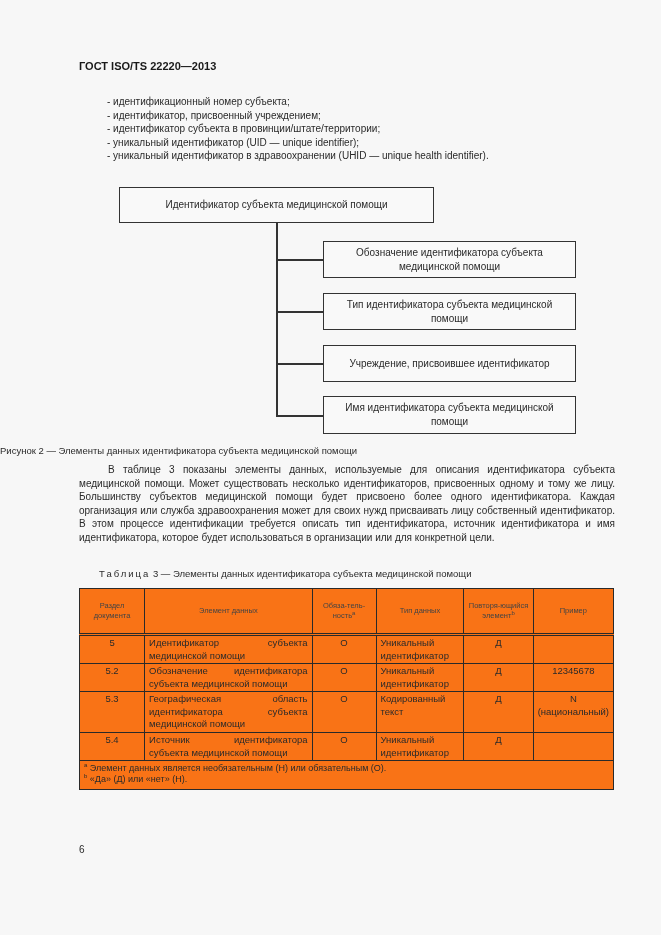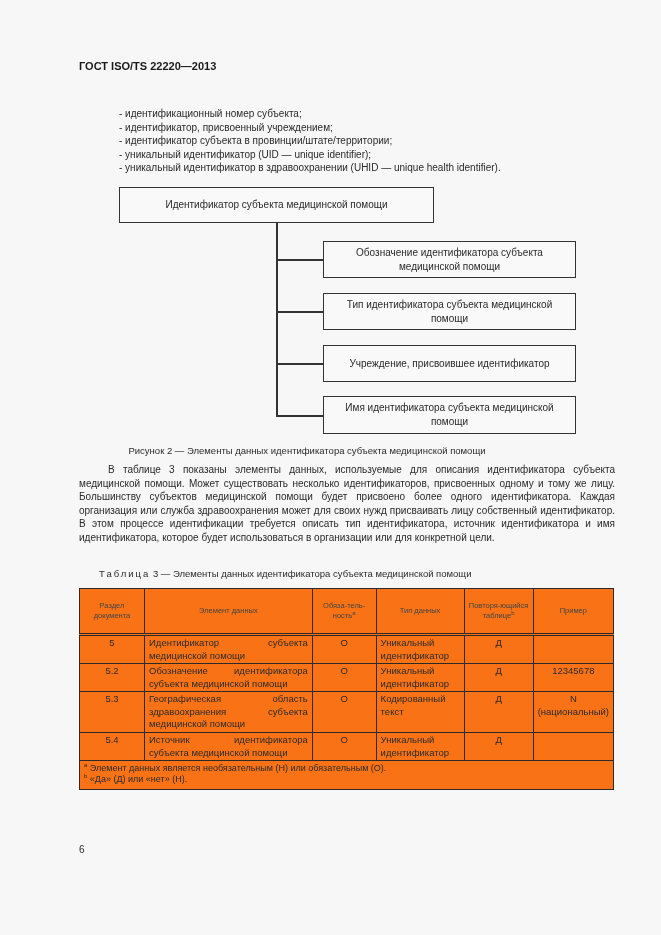--- a/index.html
+++ b/index.html
@@ -12,39 +12,39 @@
       overflow: hidden;
     }
     .abs { position: absolute; }
     .header-title {
       left: 79px; top: 60px;
       font-size: 11px; font-weight: bold; color: #1a1a1a;
     }
     .bullets {
       left: 103px; top: 91px;
       font-size: 10px; line-height: 13.6px;
-      margin: 16px; padding: 0; list-style: none;
+      margin: 4px; padding: 0; list-style: none;
     }
     .bullets li { white-space: nowrap; }
 
     
     .box {
       border: 1.5px solid #333;
       background: #f9f9f9;
       box-sizing: border-box;
       display: flex; align-items: center; justify-content: center;
       text-align: center; font-size: 10px; line-height: 14px;
       color: #2a2a2a;
     }
     .vline { background: #333; width: 1.5px; }
     .hline { background: #333; height: 1.5px; }
 
     .caption {
       left: 0; width: 614px; top: 445px;
-      text-align: center; font-size: 9.5px;
+      text-align: left; font-size: 9.5px;
     }
     .paragraph {
       left: 79px; top: 463px; width: 536px;
       font-size: 10px; line-height: 13.6px;
       text-align: justify; margin: 0;
       text-indent: 29px;
     }
     .table-caption {
       left: 79px; top: 568px;
       font-size: 9.5px;
@@ -127,21 +127,21 @@
     <col style="width:89px">
       <col style="width:72px">
       <col style="width:64px">
   </colgroup>
   <thead>
     <tr>
       <th>Раздел документа</th>
       <th>Элемент данных</th>
       <th><span>Обяза-тель-ность</span><sup>a</sup></th>
       <th>Тип данных</th>
-      <th><span>Повторя-ющийся таблице</span><sup>b</sup></th>
+      <th><span>Повторя-ющийся элемент</span><sup>b</sup></th>
       <th>Пример</th>
     </tr>
   </thead>
   <tbody>
     <tr class="r1">
       <td class="c">5</td>
       <td class="j">Идентификатор субъекта медицинской помощи</td>
       <td class="c">О</td>
       <td>Уникальный идентификатор</td>
       <td class="c">Д</td>
@@ -150,21 +150,21 @@
     <tr class="r1">
       <td class="c">5.2</td>
       <td class="j">Обозначение идентификатора субъекта медицинской помощи</td>
       <td class="c">О</td>
       <td>Уникальный идентификатор</td>
       <td class="c">Д</td>
       <td class="c">12345678</td>
     </tr>
     <tr class="r3">
       <td class="c">5.3</td>
-      <td class="j">Географическая область здравоохранения субъекта медицинской помощи</td>
+      <td class="j">Географическая область идентификатора субъекта медицинской помощи</td>
       <td class="c">О</td>
       <td>Кодированный текст</td>
       <td class="c">Д</td>
       <td class="c">N (национальный)</td>
     </tr>
     <tr class="r1">
       <td class="c">5.4</td>
       <td class="j">Источник идентификатора субъекта медицинской помощи</td>
       <td class="c">О</td>
       <td>Уникальный идентификатор</td>

